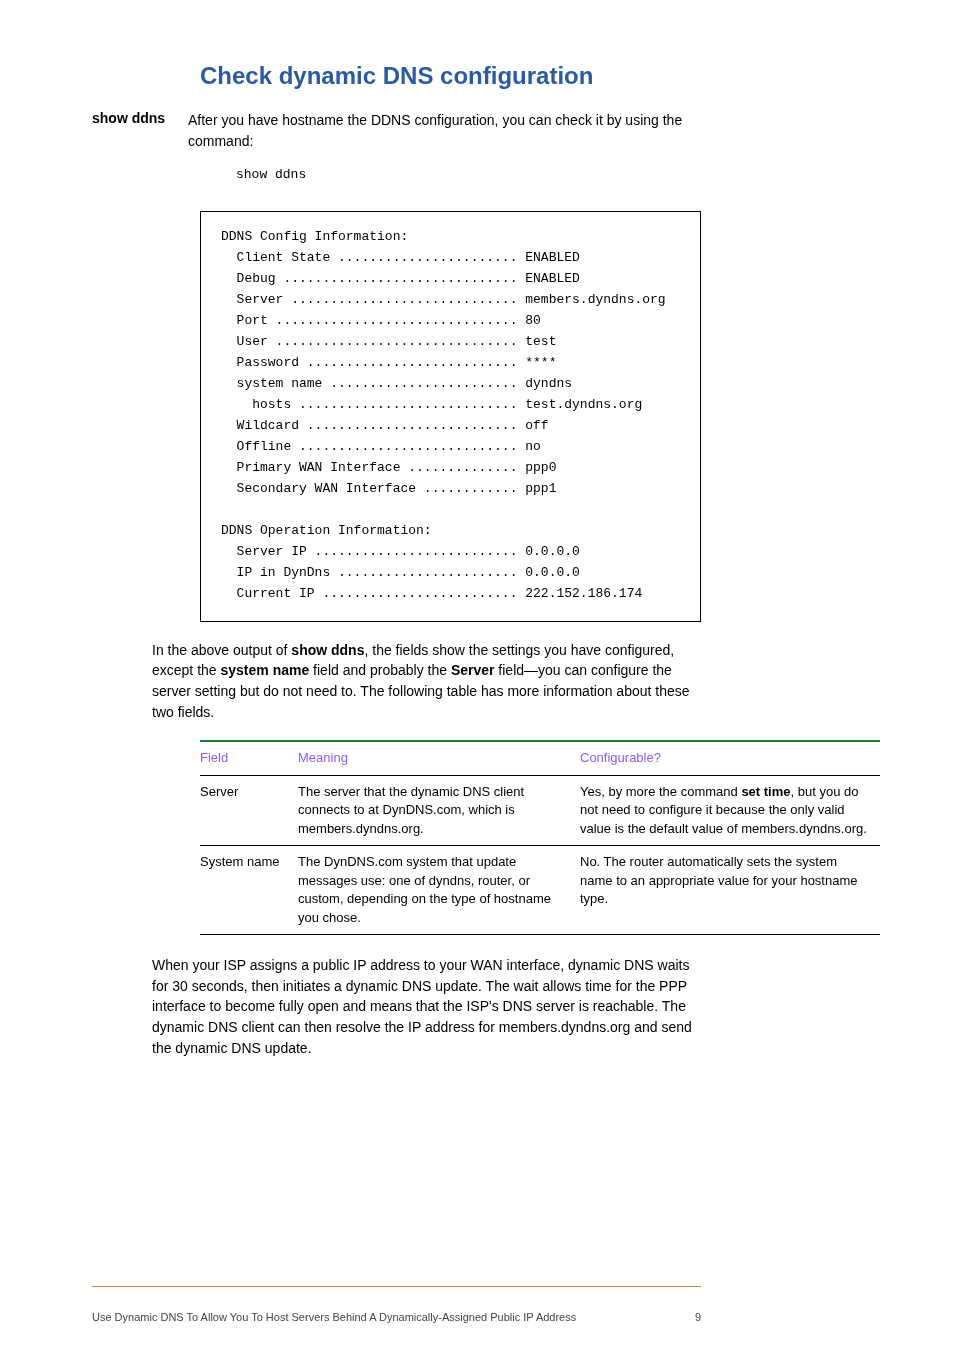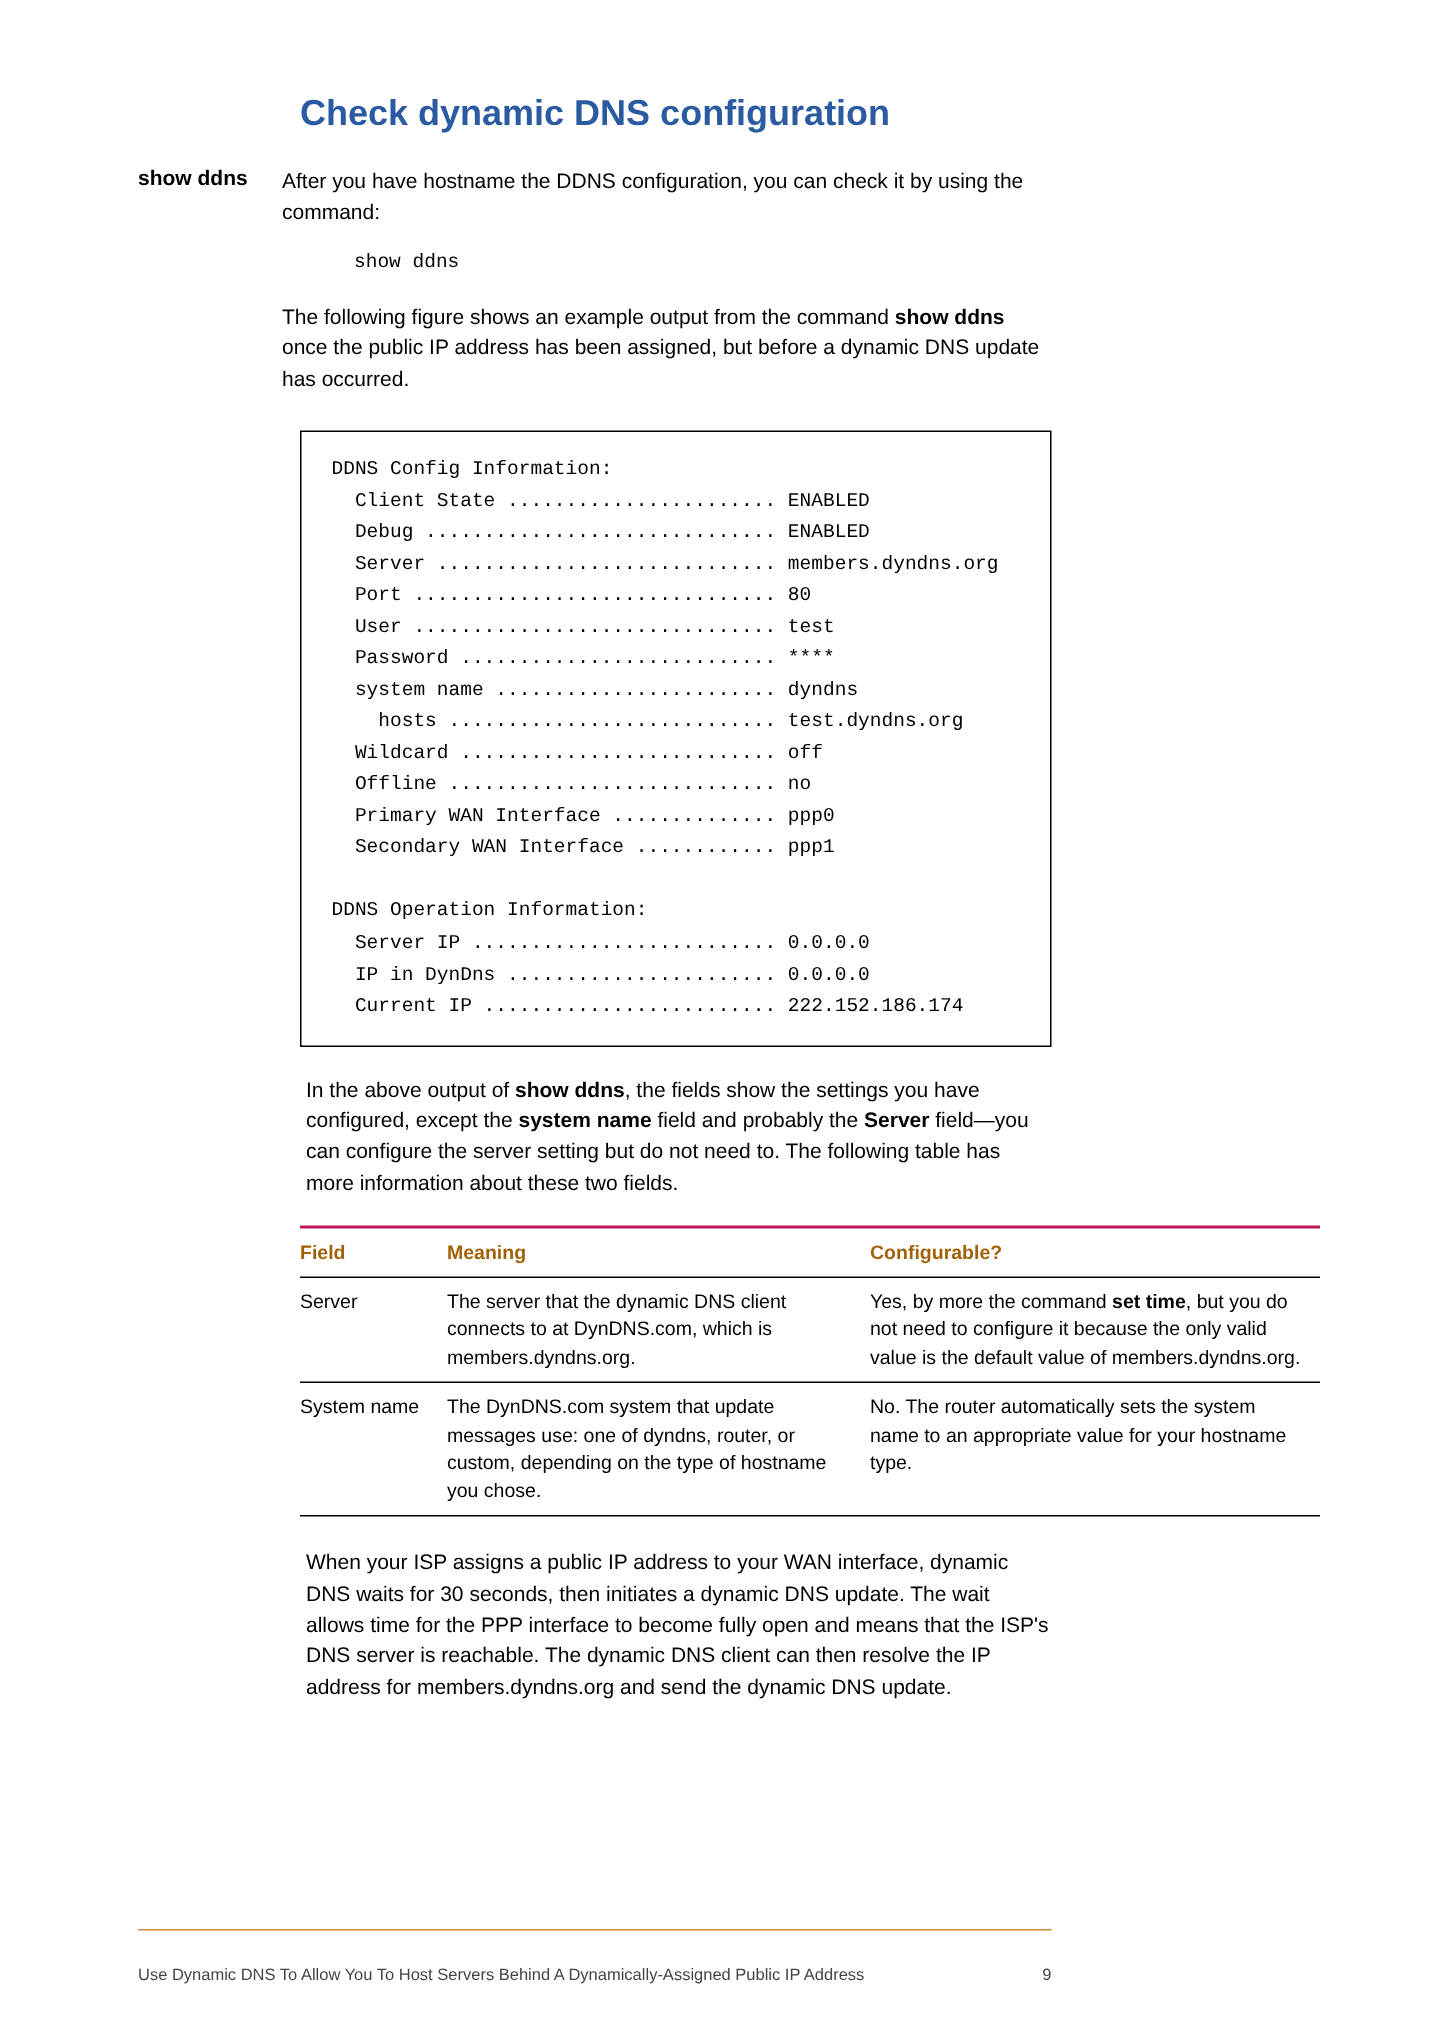--- a/index.html
+++ b/index.html
@@ -52,40 +52,40 @@
   .code-box {
     border: 1px solid #000;
     margin: 10px 0 18px 108px;
     padding: 14px 5px 16px 20px;
     font-family: "Courier New", monospace;
     font-size: 13px;
     line-height: 1.62;
     white-space: pre;
   }
   .after-code {
-    margin-left: 112px;
+    margin-left: 60px;
     font-size: 14px;
     line-height: 1.48;
   }
   table.fields {
     margin: 18px 0 20px 108px;
     border-collapse: collapse;
     width: 680px;
     font-size: 13px;
   }
   table.fields th, table.fields td {
     text-align: left;
     vertical-align: top;
     padding: 7px 10px 7px 0;
     line-height: 1.42;
   }
   table.fields thead th {
-    color: #a16207;
-    font-weight: 700;
-    border-top: 2px solid #be185d;
+    color: #8b5cf6;
+    font-weight: 400;
+    border-top: 2px solid #15803d;
     border-bottom: 1px solid #000;
   }
   table.fields tbody tr td {
     border-bottom: 1px solid #000;
   }
   .col-field { width: 98px; }
   .col-meaning { width: 282px; }
   .col-conf { width: 300px; }
   .footer {
     position: absolute;
@@ -105,23 +105,20 @@
 
 <div class="page">
 
   <h2 class="section-heading">Check dynamic DNS configuration</h2>
 
   <div class="side-by-side">
     <div class="side-label">show ddns</div>
     <div class="body-block">
       <p class="body-p">After you have hostname the DDNS configuration, you can check it by using the command:</p>
       <div class="mono-indent">show ddns</div>
-      <p class="body-p">
-        <span>The following figure shows an example output from the command </span><strong>show ddns</strong><span> once the public IP address has been assigned, but before a dynamic DNS update has occurred.</span>
-      </p>
     </div>
   </div>
 
   <div class="code-box">DDNS Config Information:
   Client State ....................... ENABLED
   Debug .............................. ENABLED
   Server ............................. members.dyndns.org
   Port ............................... 80
   User ............................... test
   Password ........................... ****

